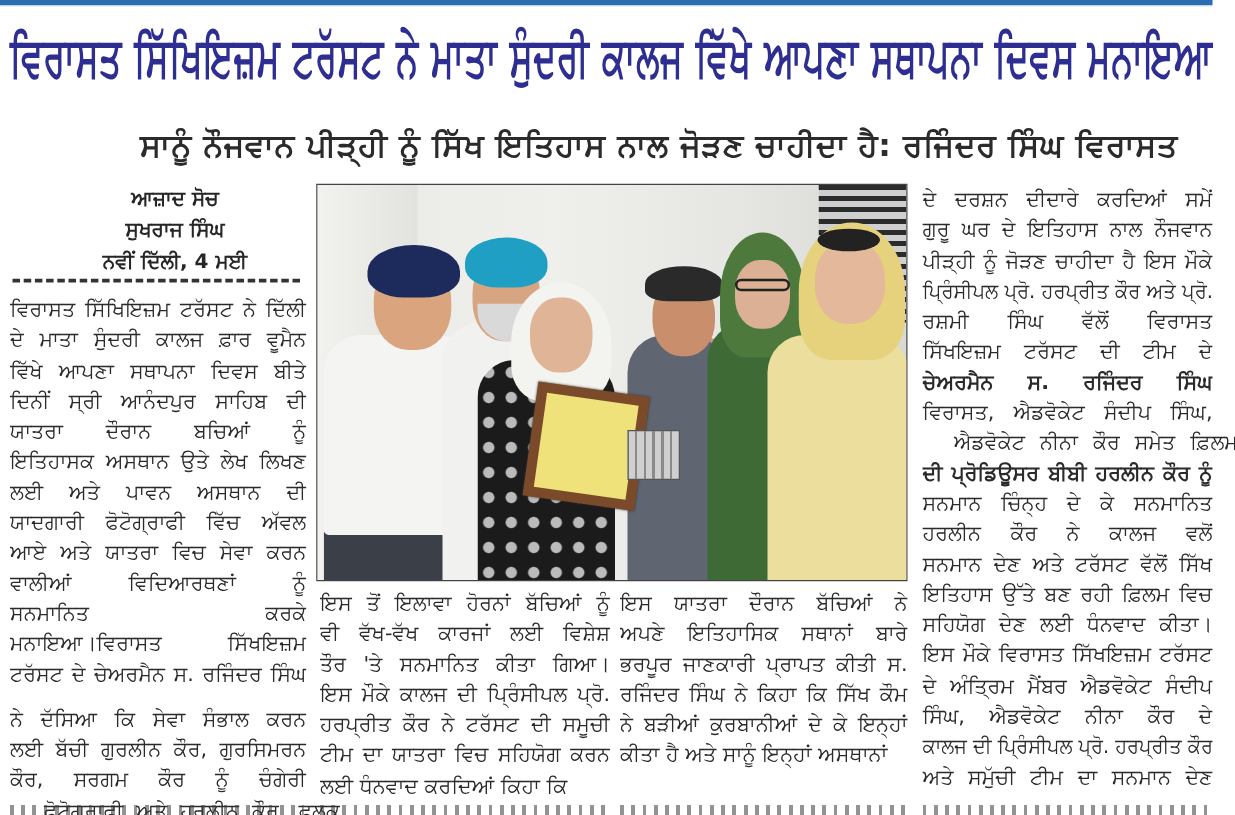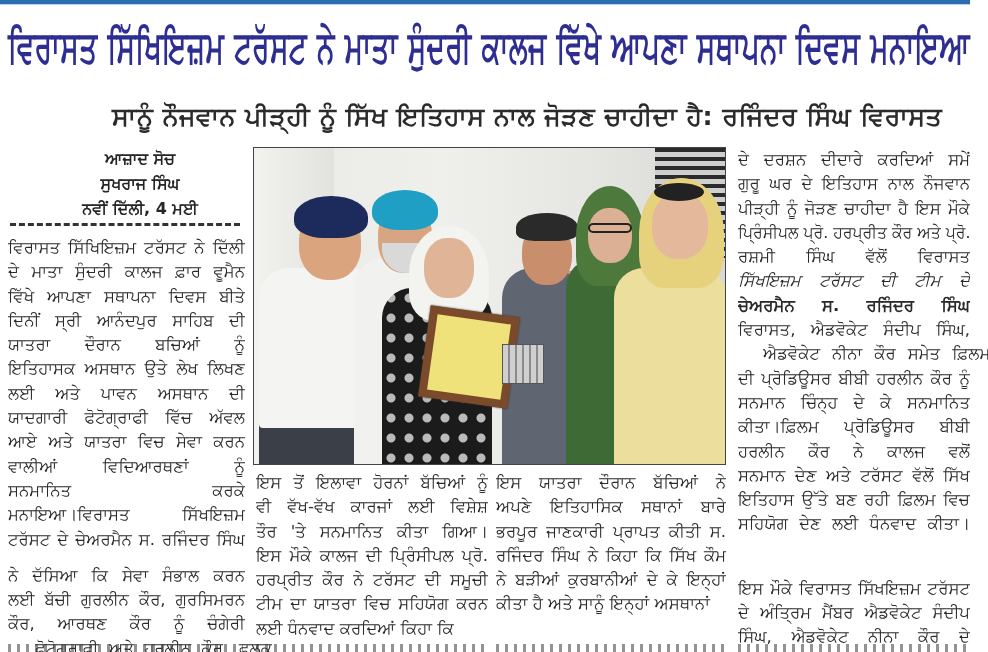--- a/index.html
+++ b/index.html
@@ -104,21 +104,21 @@
     <span class="line" style="display: block; width: 237px;">ਇਤਿਹਾਸਕ ਅਸਥਾਨ ਉਤੇ ਲੇਖ ਲਿਖਣ</span>
     <span class="line" style="display: block; width: 237px;">ਲਈ ਅਤੇ ਪਾਵਨ ਅਸਥਾਨ ਦੀ</span>
     <span class="line" style="display: block; width: 237px;">ਯਾਦਗਾਰੀ ਫੋਟੋਗ੍ਰਾਫੀ ਵਿੱਚ ਅੱਵਲ</span>
     <span class="line" style="display: block; width: 237px;">ਆਏ ਅਤੇ ਯਾਤਰਾ ਵਿਚ ਸੇਵਾ ਕਰਨ</span>
     <span class="line" style="display: block; width: 237px;">ਵਾਲੀਆਂ ਵਿਦਿਆਰਥਣਾਂ ਨੂੰ</span>
     <span class="line" style="display: block; width: 237px;">ਸਨਮਾਨਿਤ ਕਰਕੇ</span>
     <span class="line" style="display: block; width: 237px;">ਮਨਾਇਆ।ਵਿਰਾਸਤ ਸਿੱਖਇਜ਼ਮ</span>
     <span class="line" style="display: block; width: 237px;">ਟਰੱਸਟ ਦੇ ਚੇਅਰਮੈਨ ਸ. ਰਜਿੰਦਰ ਸਿੰਘ</span>
     <span class="line" style="display: block; width: 237px; margin-top: 12px;">ਨੇ ਦੱਸਿਆ ਕਿ ਸੇਵਾ ਸੰਭਾਲ ਕਰਨ</span>
     <span class="line" style="display: block; width: 237px;">ਲਈ ਬੱਚੀ ਗੁਰਲੀਨ ਕੌਰ, ਗੁਰਸਿਮਰਨ</span>
-    <span class="line" style="display: block; width: 237px;">ਕੌਰ, ਆਰਥਣ ਕੌਰ ਨੂੰ ਚੰਗੇਰੀ</span>
+    <span class="line" style="display: block; width: 237px;">ਕੌਰ, ਸਰਗਮ ਕੌਰ ਨੂੰ ਚੰਗੇਰੀ</span>
     <span class="line" style="display: block; width: 237px; margin-left: 27px;">ਫੋਟੋਗ੍ਰਾਫੀ ਅਤੇ ਹਰਲੀਨ ਕੌਰ, ਫ਼ਲਕ</span>
     <span class="line last" style="display: block; width: 237px;">ਮਿਗਲਾਨੀ ਨੂੰ ਲੇਖ ਲਿਖਣ ਲਈ ਤੇ</span>
   </div>
 
 <div class="photo">
   <div class="door"></div>
   <div class="wall-vent"></div>
 
   <div class="person">
     <div class="shirt" style="left:5px; top:120px; width:120px; height:200px; background:#f4f4f2; box-shadow: inset 0 -40px 0 #3b3f47;"></div>
@@ -181,32 +181,31 @@
     <span class="line" style="display: block; width: 230px;">ਰਜਿੰਦਰ ਸਿੰਘ ਨੇ ਕਿਹਾ ਕਿ ਸਿੱਖ ਕੌਮ</span>
     <span class="line" style="display: block; width: 230px;">ਨੇ ਬੜੀਆਂ ਕੁਰਬਾਨੀਆਂ ਦੇ ਕੇ ਇਨ੍ਹਾਂ</span>
     <span class="line last" style="display: block; width: 230px;">ਕੀਤਾ ਹੈ ਅਤੇ ਸਾਨੂੰ ਇਨ੍ਹਾਂ ਅਸਥਾਨਾਂ</span>
   </div>
 <div class="col col-right" id="col-right">
     <span class="line" style="display: block; width: 232px;">ਦੇ ਦਰਸ਼ਨ ਦੀਦਾਰੇ ਕਰਦਿਆਂ ਸਮੇਂ</span>
     <span class="line" style="display: block; width: 232px;">ਗੁਰੂ ਘਰ ਦੇ ਇਤਿਹਾਸ ਨਾਲ ਨੌਜਵਾਨ</span>
     <span class="line" style="display: block; width: 232px;">ਪੀੜ੍ਹੀ ਨੂੰ ਜੋੜਣ ਚਾਹੀਦਾ ਹੈ ਇਸ ਮੌਕੇ</span>
     <span class="line" style="display: block; width: 245px; transform-origin: left center; transform: scaleX(0.946939);">ਪ੍ਰਿੰਸੀਪਲ ਪ੍ਰੋ. ਹਰਪ੍ਰੀਤ ਕੌਰ ਅਤੇ ਪ੍ਰੋ.</span>
     <span class="line" style="display: block; width: 232px;">ਰਸ਼ਮੀ ਸਿੰਘ ਵੱਲੋਂ ਵਿਰਾਸਤ</span>
-    <span class="line" style="display: block; width: 232px; font-style: italic;">ਸਿੱਖਇਜ਼ਮ ਟਰੱਸਟ ਦੀ ਟੀਮ ਦੇ</span>
+    <span class="line" style="display: block; width: 232px;">ਸਿੱਖਇਜ਼ਮ ਟਰੱਸਟ ਦੀ ਟੀਮ ਦੇ</span>
     <span class="line" style="display: block; width: 232px; font-weight: bold;">ਚੇਅਰਮੈਨ ਸ. ਰਜਿੰਦਰ ਸਿੰਘ</span>
     <span class="line" style="display: block; width: 232px;">ਵਿਰਾਸਤ, ਐਡਵੋਕੇਟ ਸੰਦੀਪ ਸਿੰਘ,</span>
     <span class="line" style="display: block; width: 232px; margin-left: 25px;">ਐਡਵੋਕੇਟ ਨੀਨਾ ਕੌਰ ਸਮੇਤ ਫ਼ਿਲਮਾਂ</span>
-    <span class="line" style="display: block; width: 232px;">ਦੀ ਪ੍ਰੋਡਿਊਸਰ ਬੀਬੀ ਹਰਲੀਨ ਕੌਰ ਨੂੰ</span>
+    <span class="line" style="display: block; width: 232px; font-weight: bold;">ਦੀ ਪ੍ਰੋਡਿਊਸਰ ਬੀਬੀ ਹਰਲੀਨ ਕੌਰ ਨੂੰ</span>
     <span class="line" style="display: block; width: 232px;">ਸਨਮਾਨ ਚਿੰਨ੍ਹ ਦੇ ਕੇ ਸਨਮਾਨਿਤ</span>
-    <span class="line" style="display: block; width: 232px;">ਕੀਤਾ।ਫ਼ਿਲਮ ਪ੍ਰੋਡਿਊਸਰ ਬੀਬੀ</span>
     <span class="line" style="display: block; width: 232px;">ਹਰਲੀਨ ਕੌਰ ਨੇ ਕਾਲਜ ਵਲੋਂ</span>
     <span class="line" style="display: block; width: 232px;">ਸਨਮਾਨ ਦੇਣ ਅਤੇ ਟਰੱਸਟ ਵੱਲੋਂ ਸਿੱਖ</span>
     <span class="line" style="display: block; width: 232px;">ਇਤਿਹਾਸ ਉੱਤੇ ਬਣ ਰਹੀ ਫ਼ਿਲਮ ਵਿਚ</span>
     <span class="line" style="display: block; width: 232px;">ਸਹਿਯੋਗ ਦੇਣ ਲਈ ਧੰਨਵਾਦ ਕੀਤਾ।</span>
-    <span class="line" style="display: block; width: 232px; margin-top: 40px;">ਇਸ ਮੌਕੇ ਵਿਰਾਸਤ ਸਿੱਖਇਜ਼ਮ ਟਰੱਸਟ</span>
+    <span class="line" style="display: block; width: 232px;">ਇਸ ਮੌਕੇ ਵਿਰਾਸਤ ਸਿੱਖਇਜ਼ਮ ਟਰੱਸਟ</span>
     <span class="line" style="display: block; width: 232px;">ਦੇ ਅੰਤ੍ਰਿਮ ਮੈਂਬਰ ਐਡਵੋਕੇਟ ਸੰਦੀਪ</span>
     <span class="line" style="display: block; width: 232px;">ਸਿੰਘ, ਐਡਵੋਕੇਟ ਨੀਨਾ ਕੌਰ ਦੇ</span>
     <span class="line" style="display: block; width: 248px; transform-origin: left center; transform: scaleX(0.935484);">ਕਾਲਜ ਦੀ ਪ੍ਰਿੰਸੀਪਲ ਪ੍ਰੋ. ਹਰਪ੍ਰੀਤ ਕੌਰ</span>
     <span class="line" style="display: block; width: 232px;">ਅਤੇ ਸਮੁੱਚੀ ਟੀਮ ਦਾ ਸਨਮਾਨ ਦੇਣ</span>
   </div>
 
 <div class="cut-line" style="left:8px; width:235px;"></div>
 <div class="cut-line" style="left:256px; width:230px;"></div>
 <div class="cut-line" style="left:496px; width:230px;"></div>
 <div class="cut-line" style="left:738px; width:232px;"></div>

